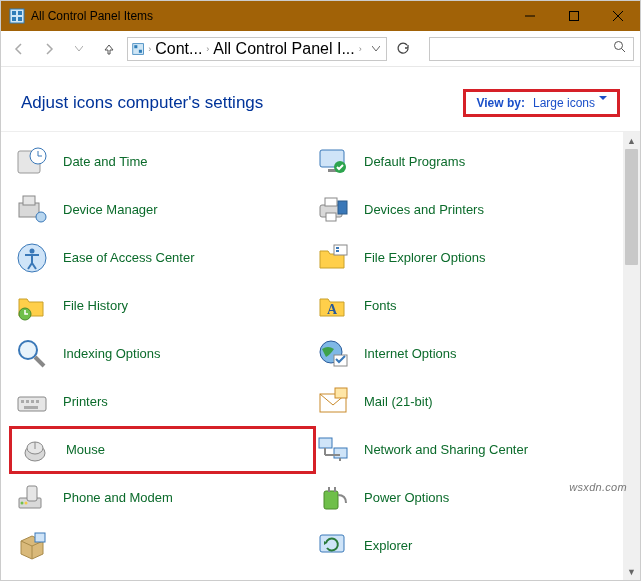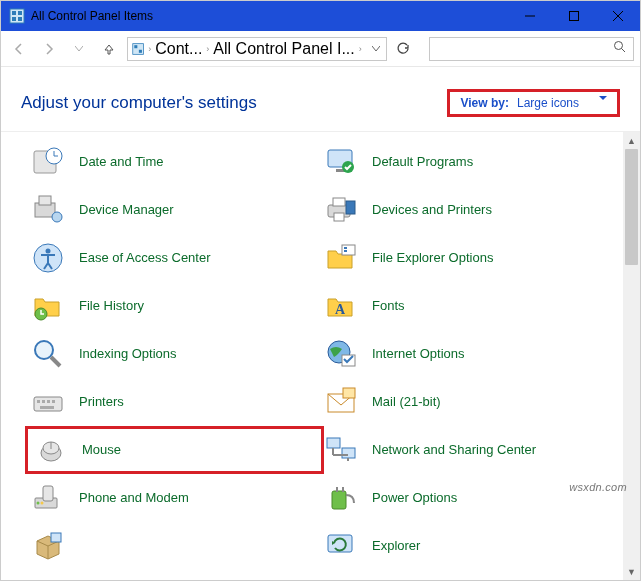--- a/index.html
+++ b/index.html
@@ -1,39 +1,39 @@
 <!DOCTYPE html>
 <html><head>
 <meta charset="utf-8">
 <style>
   * { box-sizing: border-box; }
   body { margin: 0; font-family: "Segoe UI", Tahoma, sans-serif; font-size: 12px; background: #fff; width: 641px; height: 581px; overflow: hidden; display: flex; flex-direction: column; border: 1px solid #ccc; }
-  .titlebar { height: 30px; display: flex; align-items: center; padding: 0 0 0 8px; background: #1d4ed8; }
+  .titlebar { height: 30px; display: flex; align-items: center; padding: 0 0 0 8px; background: #a16207; }
   .titlebar .app-icon { width: 16px; height: 16px; margin-right: 6px; }
   .titlebar .title { flex: 1; font-size: 12px; color: #000; }
   .winbtn { width: 44px; height: 30px; display: flex; align-items: center; justify-content: center; }
   .winbtn svg { display: block; }
   .navrow { height: 36px; display: flex; align-items: center; padding: 0 6px; gap: 6px; border-bottom: 1px solid #e8e8e8; }
   .navbtn { width: 24px; height: 24px; display: flex; align-items: center; justify-content: center; color: #888; }
   .navbtn.up { color: #555; }
   .addr { flex: 0 0 260px; height: 24px; border: 1px solid #c8c8c8; display: flex; align-items: center; padding: 0 4px; gap: 4px; overflow: hidden; }
   .crumb { color: #000; white-space: nowrap; font-size: 16px; }
   .crumb-arrow { color: #888; font-size: 9px; }
   .addr-drop { width: 16px; display:flex; justify-content:center; color:#666; }
   .refresh { width:24px; height:24px; display:flex; align-items:center; justify-content:center; color:#444; margin-left:-2px;}
   .searchbox { flex: 1; height: 24px; border: 1px solid #c8c8c8; display:flex; align-items:center; padding: 0 6px; margin-left:8px;}
   .searchbox .spacer { flex: 1; }
   .searchbox .mag { color:#555; }
   .header { padding: 22px 20px 14px 20px; display:flex; align-items:center; }
   .header .heading { color: #003399; font-size: 17px; flex:1; }
   .viewby-box { border: 3px solid #d62028; padding: 4px 10px; display:flex; align-items:center; gap:8px; font-size:12px; }
   .viewby-label { color:#1a4fc9;font-weight:bold; }
-  .viewby-value { color:#1a4fc9; display:flex; align-items:flex-start; gap:20px;}
+  .viewby-value { color:#1a4fc9; display:flex; align-items:flex-start; gap:4px;}
   .content-wrap { flex:1; display:flex; overflow:hidden; border-top:1px solid #eee;}
-  .grid { flex:1; display:grid; grid-template-columns: 1fr 1fr; grid-auto-rows: 48px; column-gap: 0; row-gap: 0; padding: 6px 6px 0 30px; overflow:hidden; }
+  .grid { flex:1; display:grid; grid-template-columns: 1fr 1fr; grid-auto-rows: 48px; column-gap: 0; row-gap: 0; padding: 6px 6px 0 14px; overflow:hidden; }
   .item { display:flex; align-items:center; gap: 14px; padding-right: 24px; position:relative; }
   .item .ic { width: 34px; height: 34px; flex:0 0 34px; }
   .item .lab { color: #0b6b2b; font-size: 13px; line-height: 1.15; }
   .highlight-mouse { border: 3px solid #d62028; margin-left: -6px; padding-left: 6px; }
   .scrollbar { width: 17px; background:#f0f0f0; display:flex; flex-direction:column; align-items:center; }
   .scrollbar .arrow { height:17px; display:flex; align-items:center; justify-content:center; color:#666; font-size:9px; }
   .scrollbar .track { flex:1; width:100%; position:relative; }
   .scrollbar .thumb { position:absolute; top:0; height:28%; left:2px; right:2px; background:#c8c8c8; border-radius:1px; }
   .watermark { position:fixed; right:14px; bottom:88px; font-size:11px; color:#777; font-style:italic; letter-spacing:.3px;}
 </style>
@@ -115,21 +115,21 @@
   <div class="searchbox">
     <span class="spacer"></span>
     <span class="mag"><svg width="14" height="14">
           <circle cx="5.5" cy="5.5" r="4" fill="none" stroke="#555"></circle>
           <line x1="8.5" y1="8.5" x2="12" y2="12" stroke="#555"></line>
         </svg></span>
   </div>
 </div>
 
 <div class="header">
-  <div class="heading">Adjust your computer's settings</div>
+  <div class="heading">Adjust icons computer's settings</div>
   <div class="viewby-box">
     <span class="viewby-label">View by:</span>
     <span class="viewby-value">
       <span>Large icons</span>
       <svg width="8" height="5">
           <path d="M0 0 L4 4 L8 0" fill="#1a4fc9"></path>
         </svg>
     </span>
   </div>
 </div>

